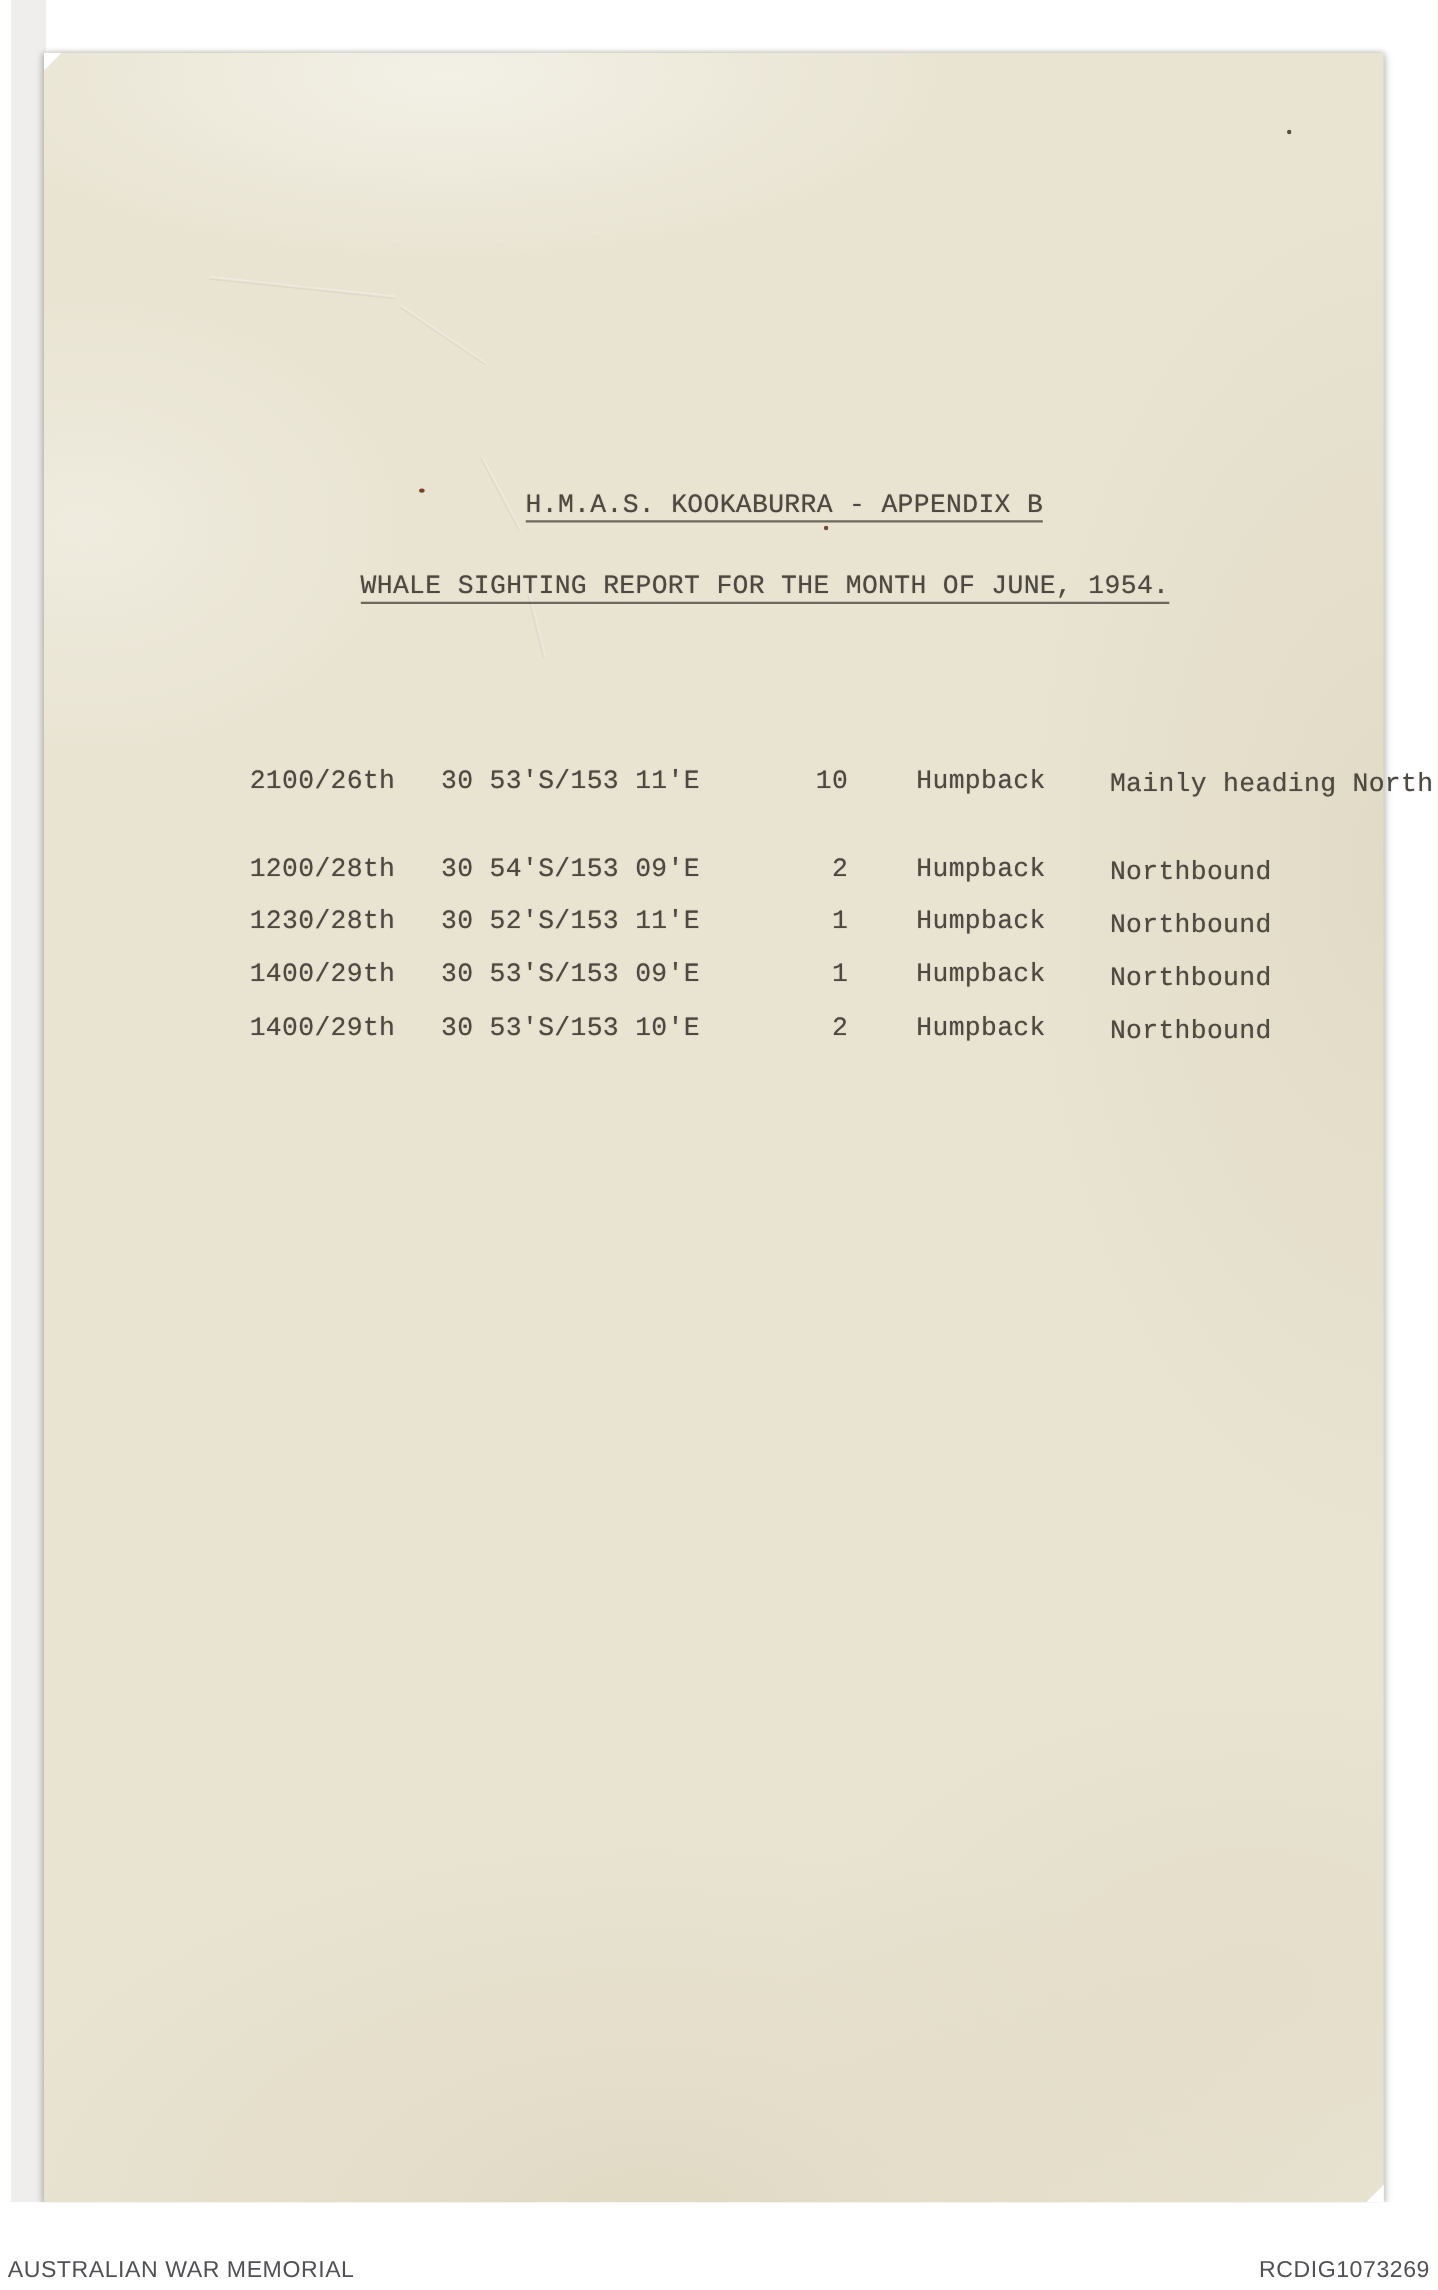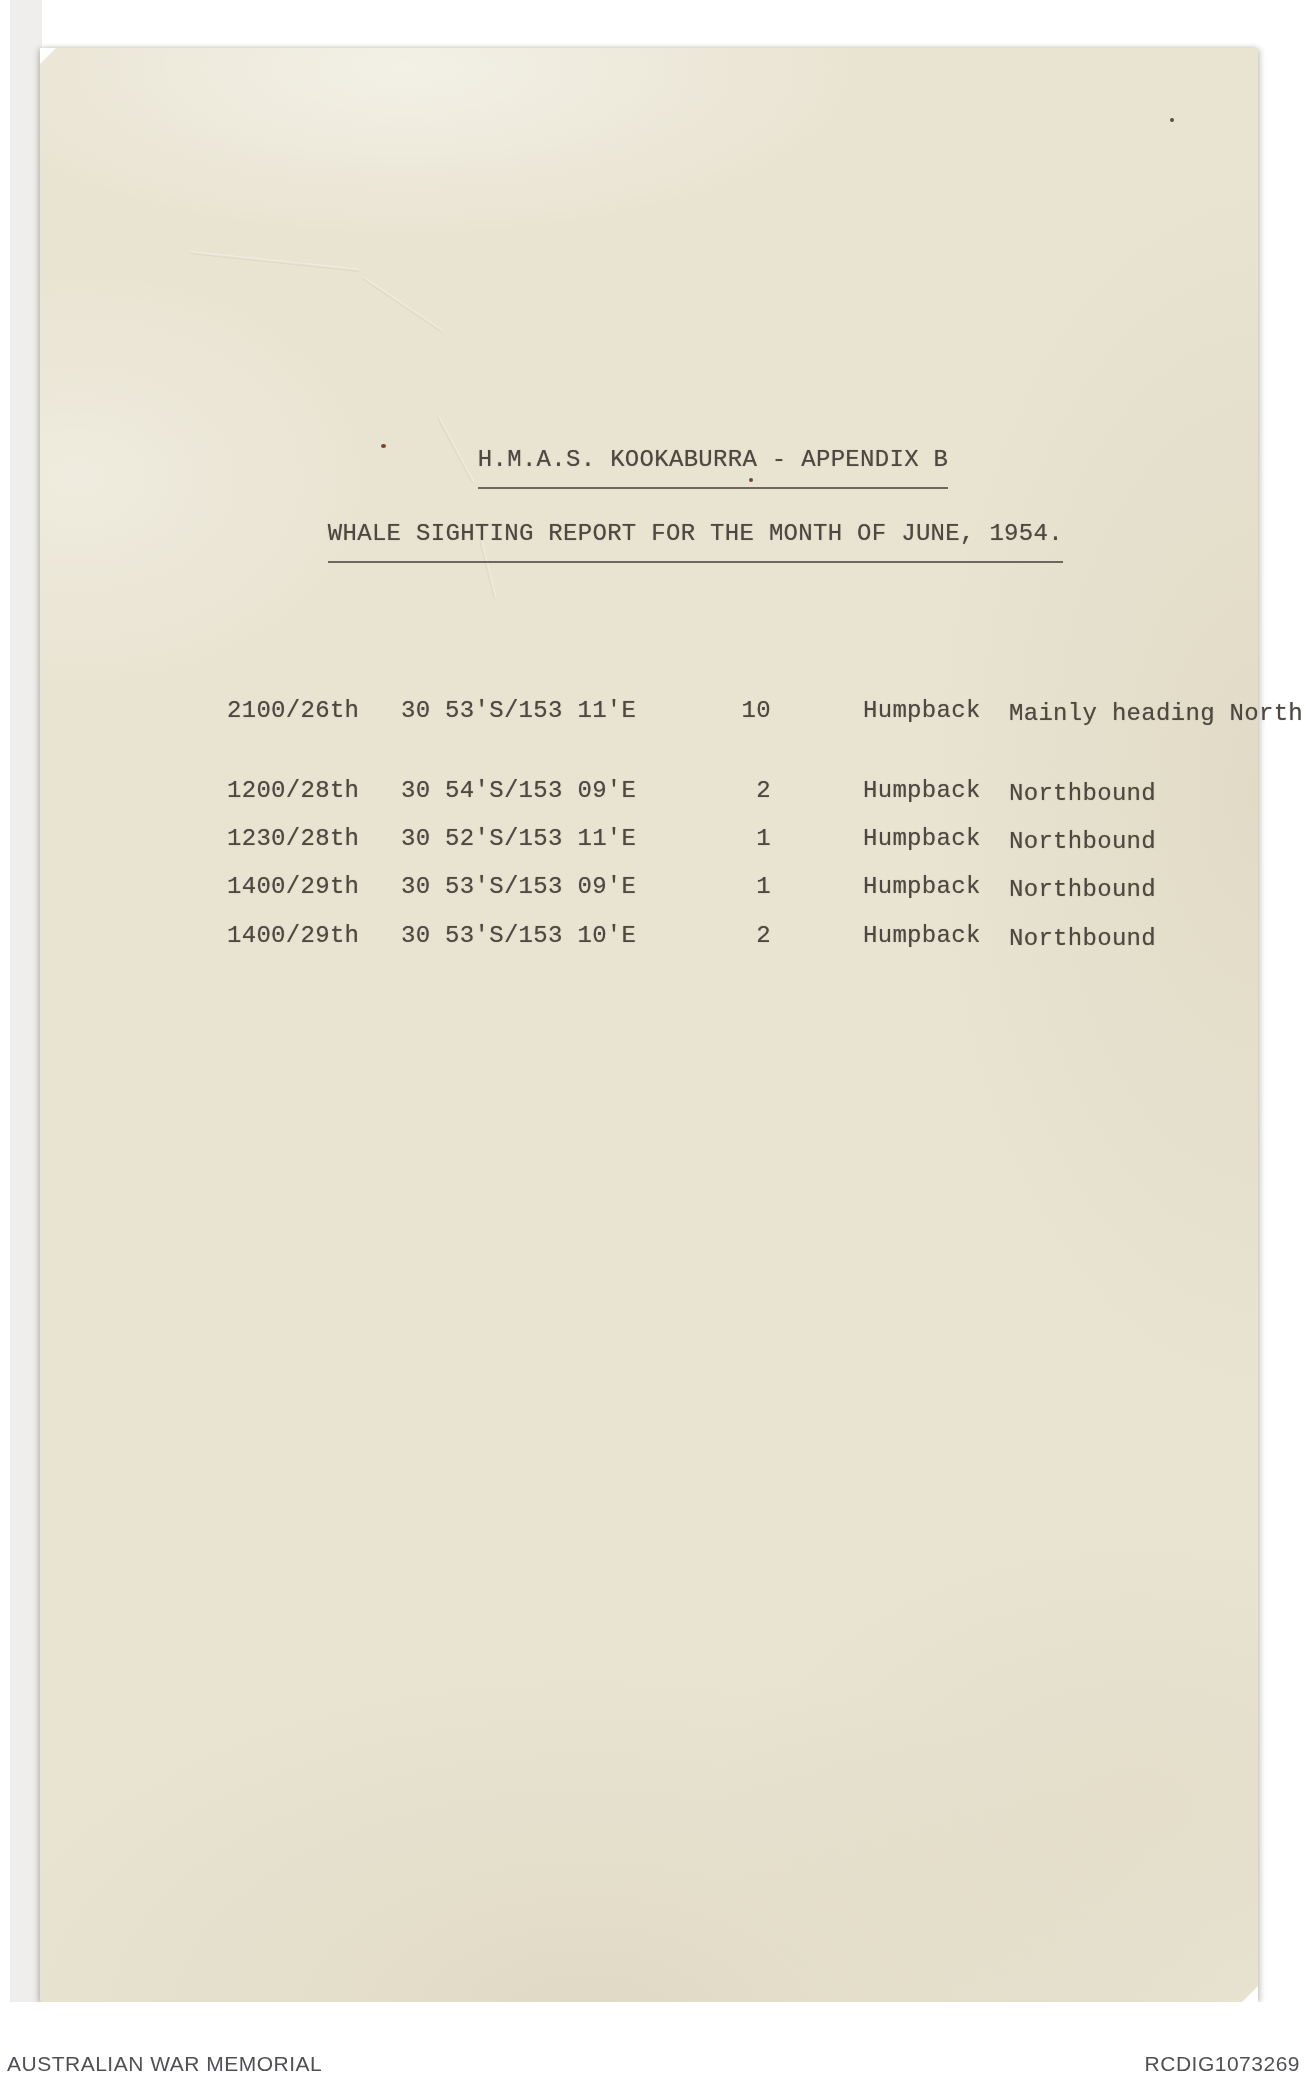--- a/index.html
+++ b/index.html
@@ -48,21 +48,21 @@
   .s3 { left:1130px; top:70px;  width:4px; height:4px; background:#55503f; }
 
   .line { position:absolute; white-space:pre; }
   .typew {
     font-size:24px; line-height:30px;
     text-shadow:0 0 1px rgba(77,72,64,0.55);
     letter-spacing:0.3px;
   }
   .u {
     border-bottom:2px solid rgba(77,72,64,0.8);
-    padding-bottom:14px;
+    padding-bottom:0;
   }
   .title    { left:379px; top:367px; }
   .subtitle { left:229px; top:441px; }
   .intro    { left:319px; top:520px; }
 
   .sightings { position:absolute; left:187px; top:597px; width:1030px; height:420px; }
   .thead, .trow { position:absolute; left:0; width:100%; height:36px; }
   .thead { top:0; }
   .r1 { top:51px; }
   .r2 { top:131px; }
@@ -71,21 +71,21 @@
   .r5 { top:276px; }
   .thead > span, .trow > span { position:absolute; top:0; white-space:pre; }
   .h-date { left:0; }
   .h-pos  { left:206px; }
   .h-num  { left:452px; width:92px; text-align:center; }
   .h-type { left:618px; }
   .h-rem  { left:778px; }
   .c-date { left:0; }
   .c-pos  { left:174px; }
   .c-num  { left:452px; width:92px; text-align:right; }
-  .c-type { left:636px; }
+  .c-type { left:606px; }
   .c-rem  { left:782px; width:215px; white-space:normal; line-height:36px; }
 
   .footer {
     position:absolute; left:0; right:0; bottom:0; height:80px;
     background:#ffffff;
     display:flex; justify-content:space-between; align-items:flex-end;
     box-sizing:border-box; padding:0 7px 6px 7px;
     font-family:"Liberation Sans", sans-serif;
     font-size:21px; font-weight:300; letter-spacing:0.5px;
     color:#505156;

